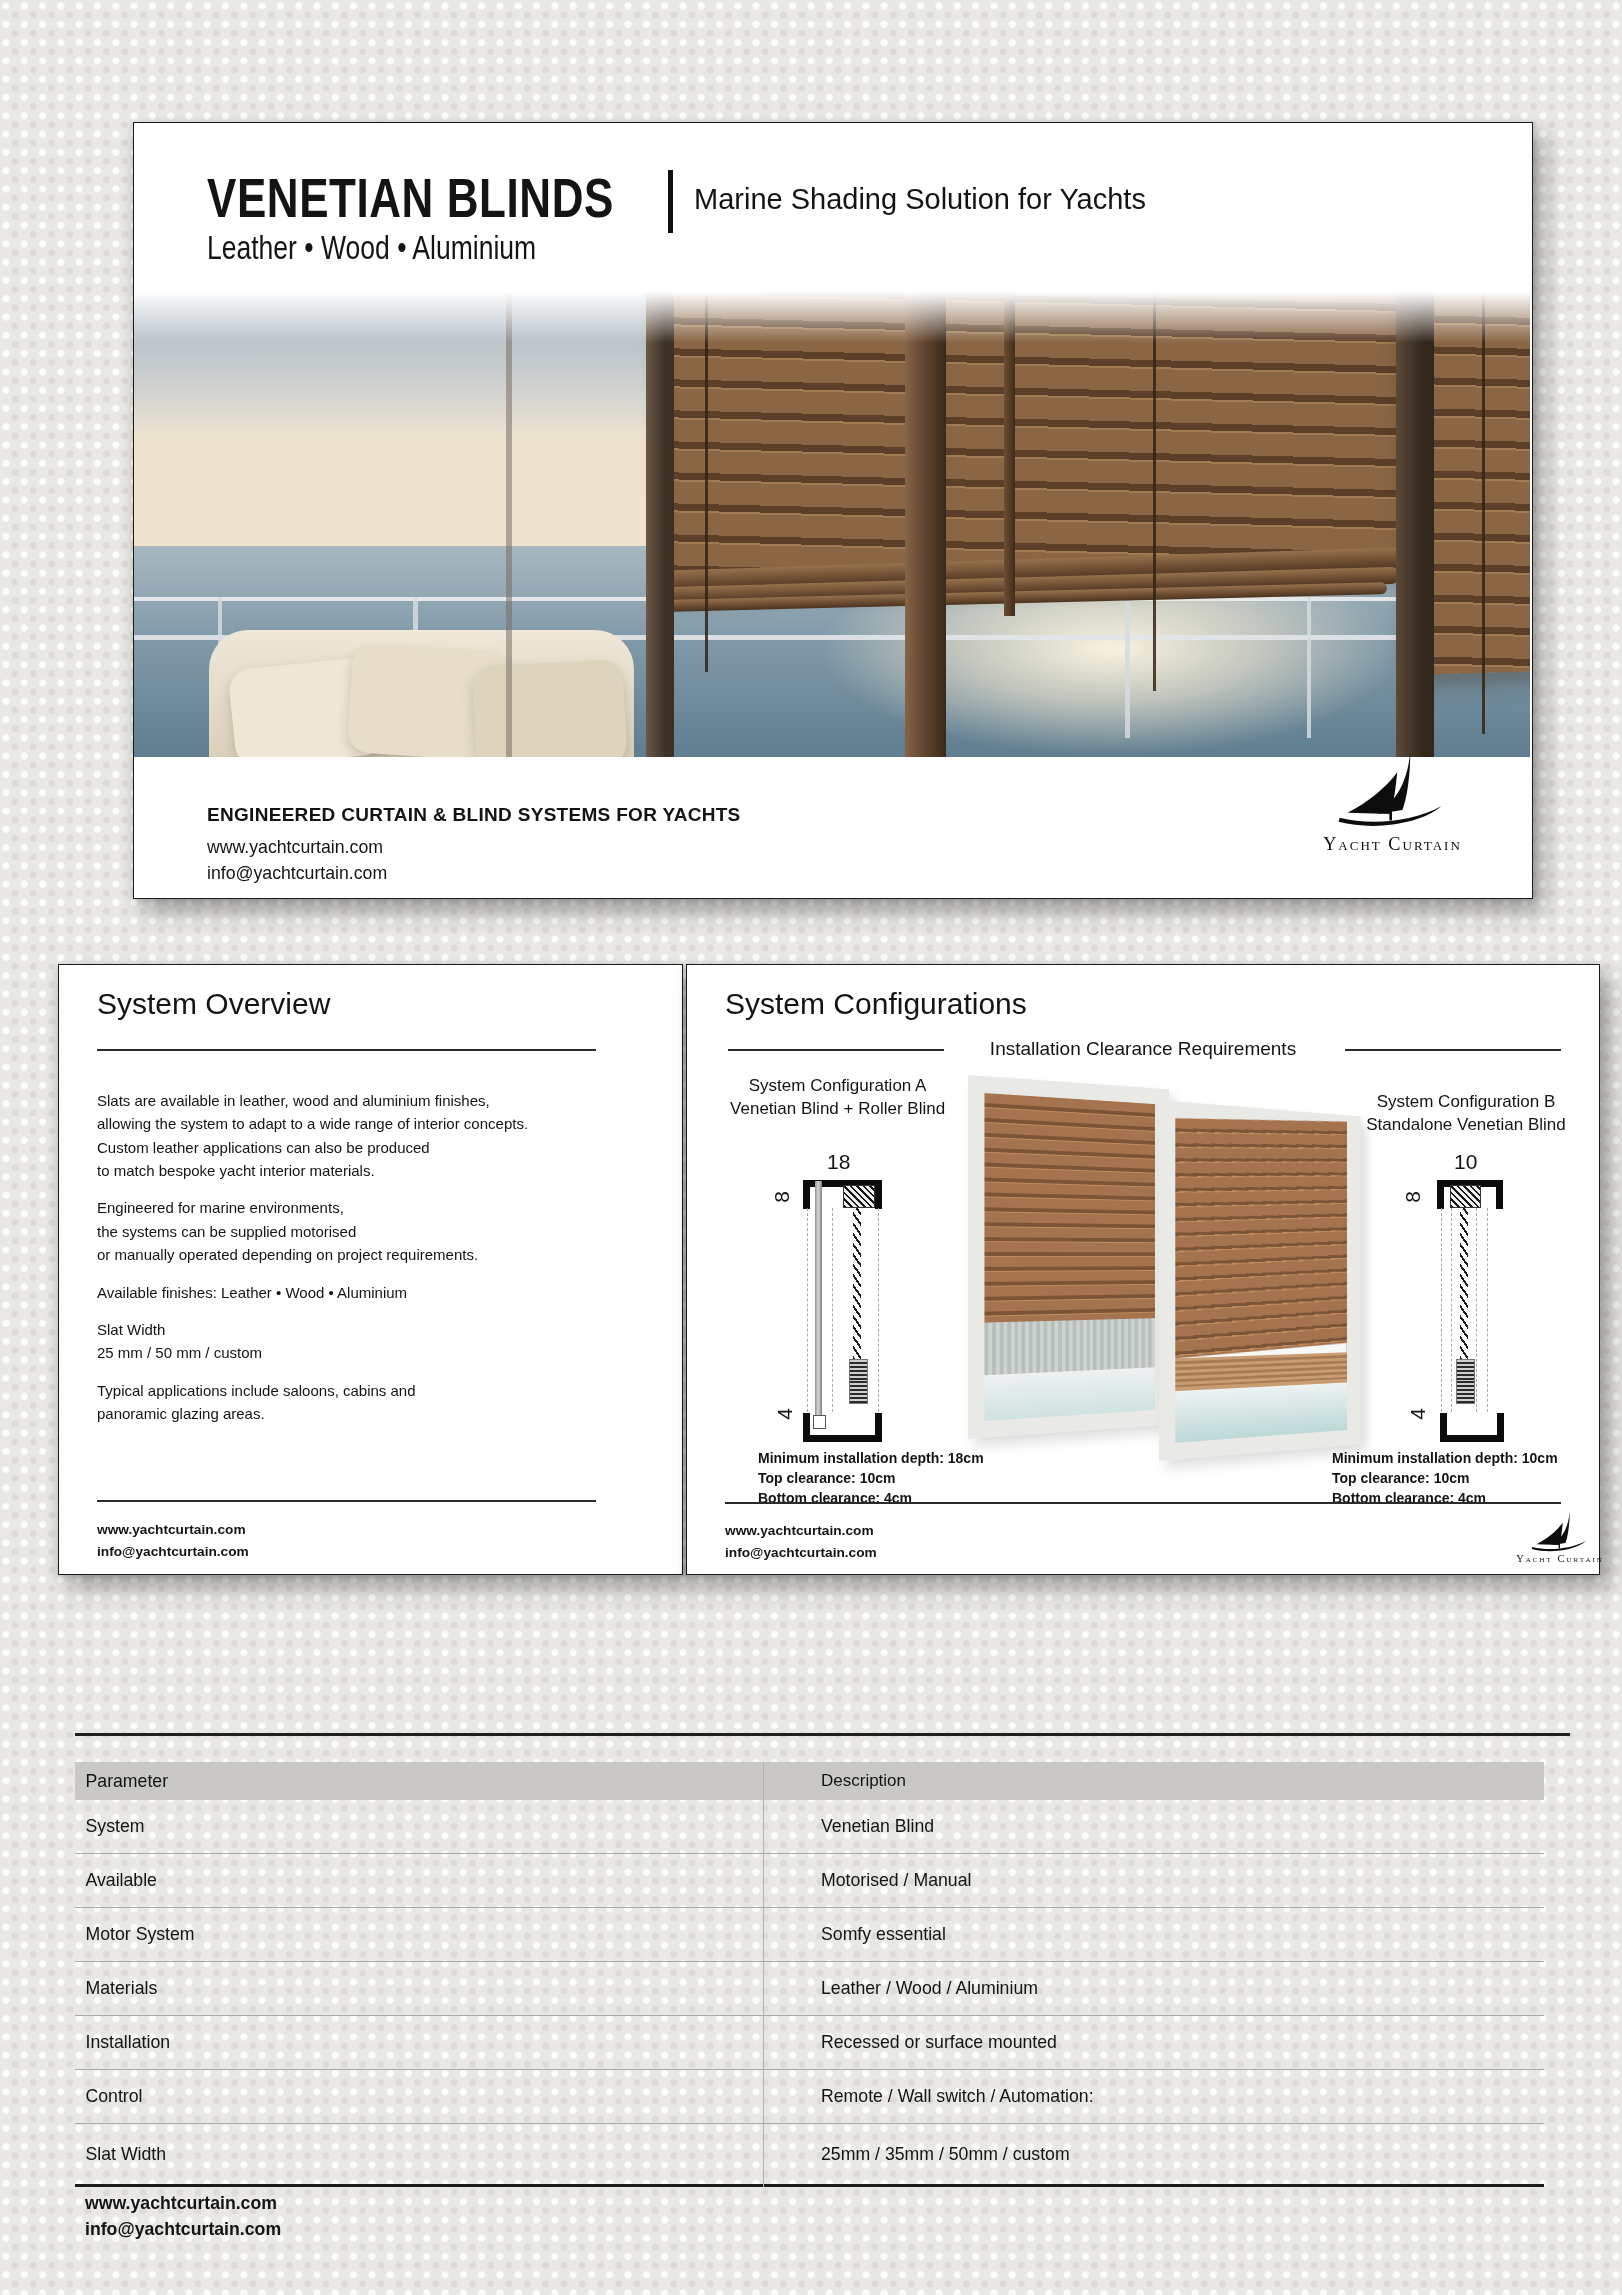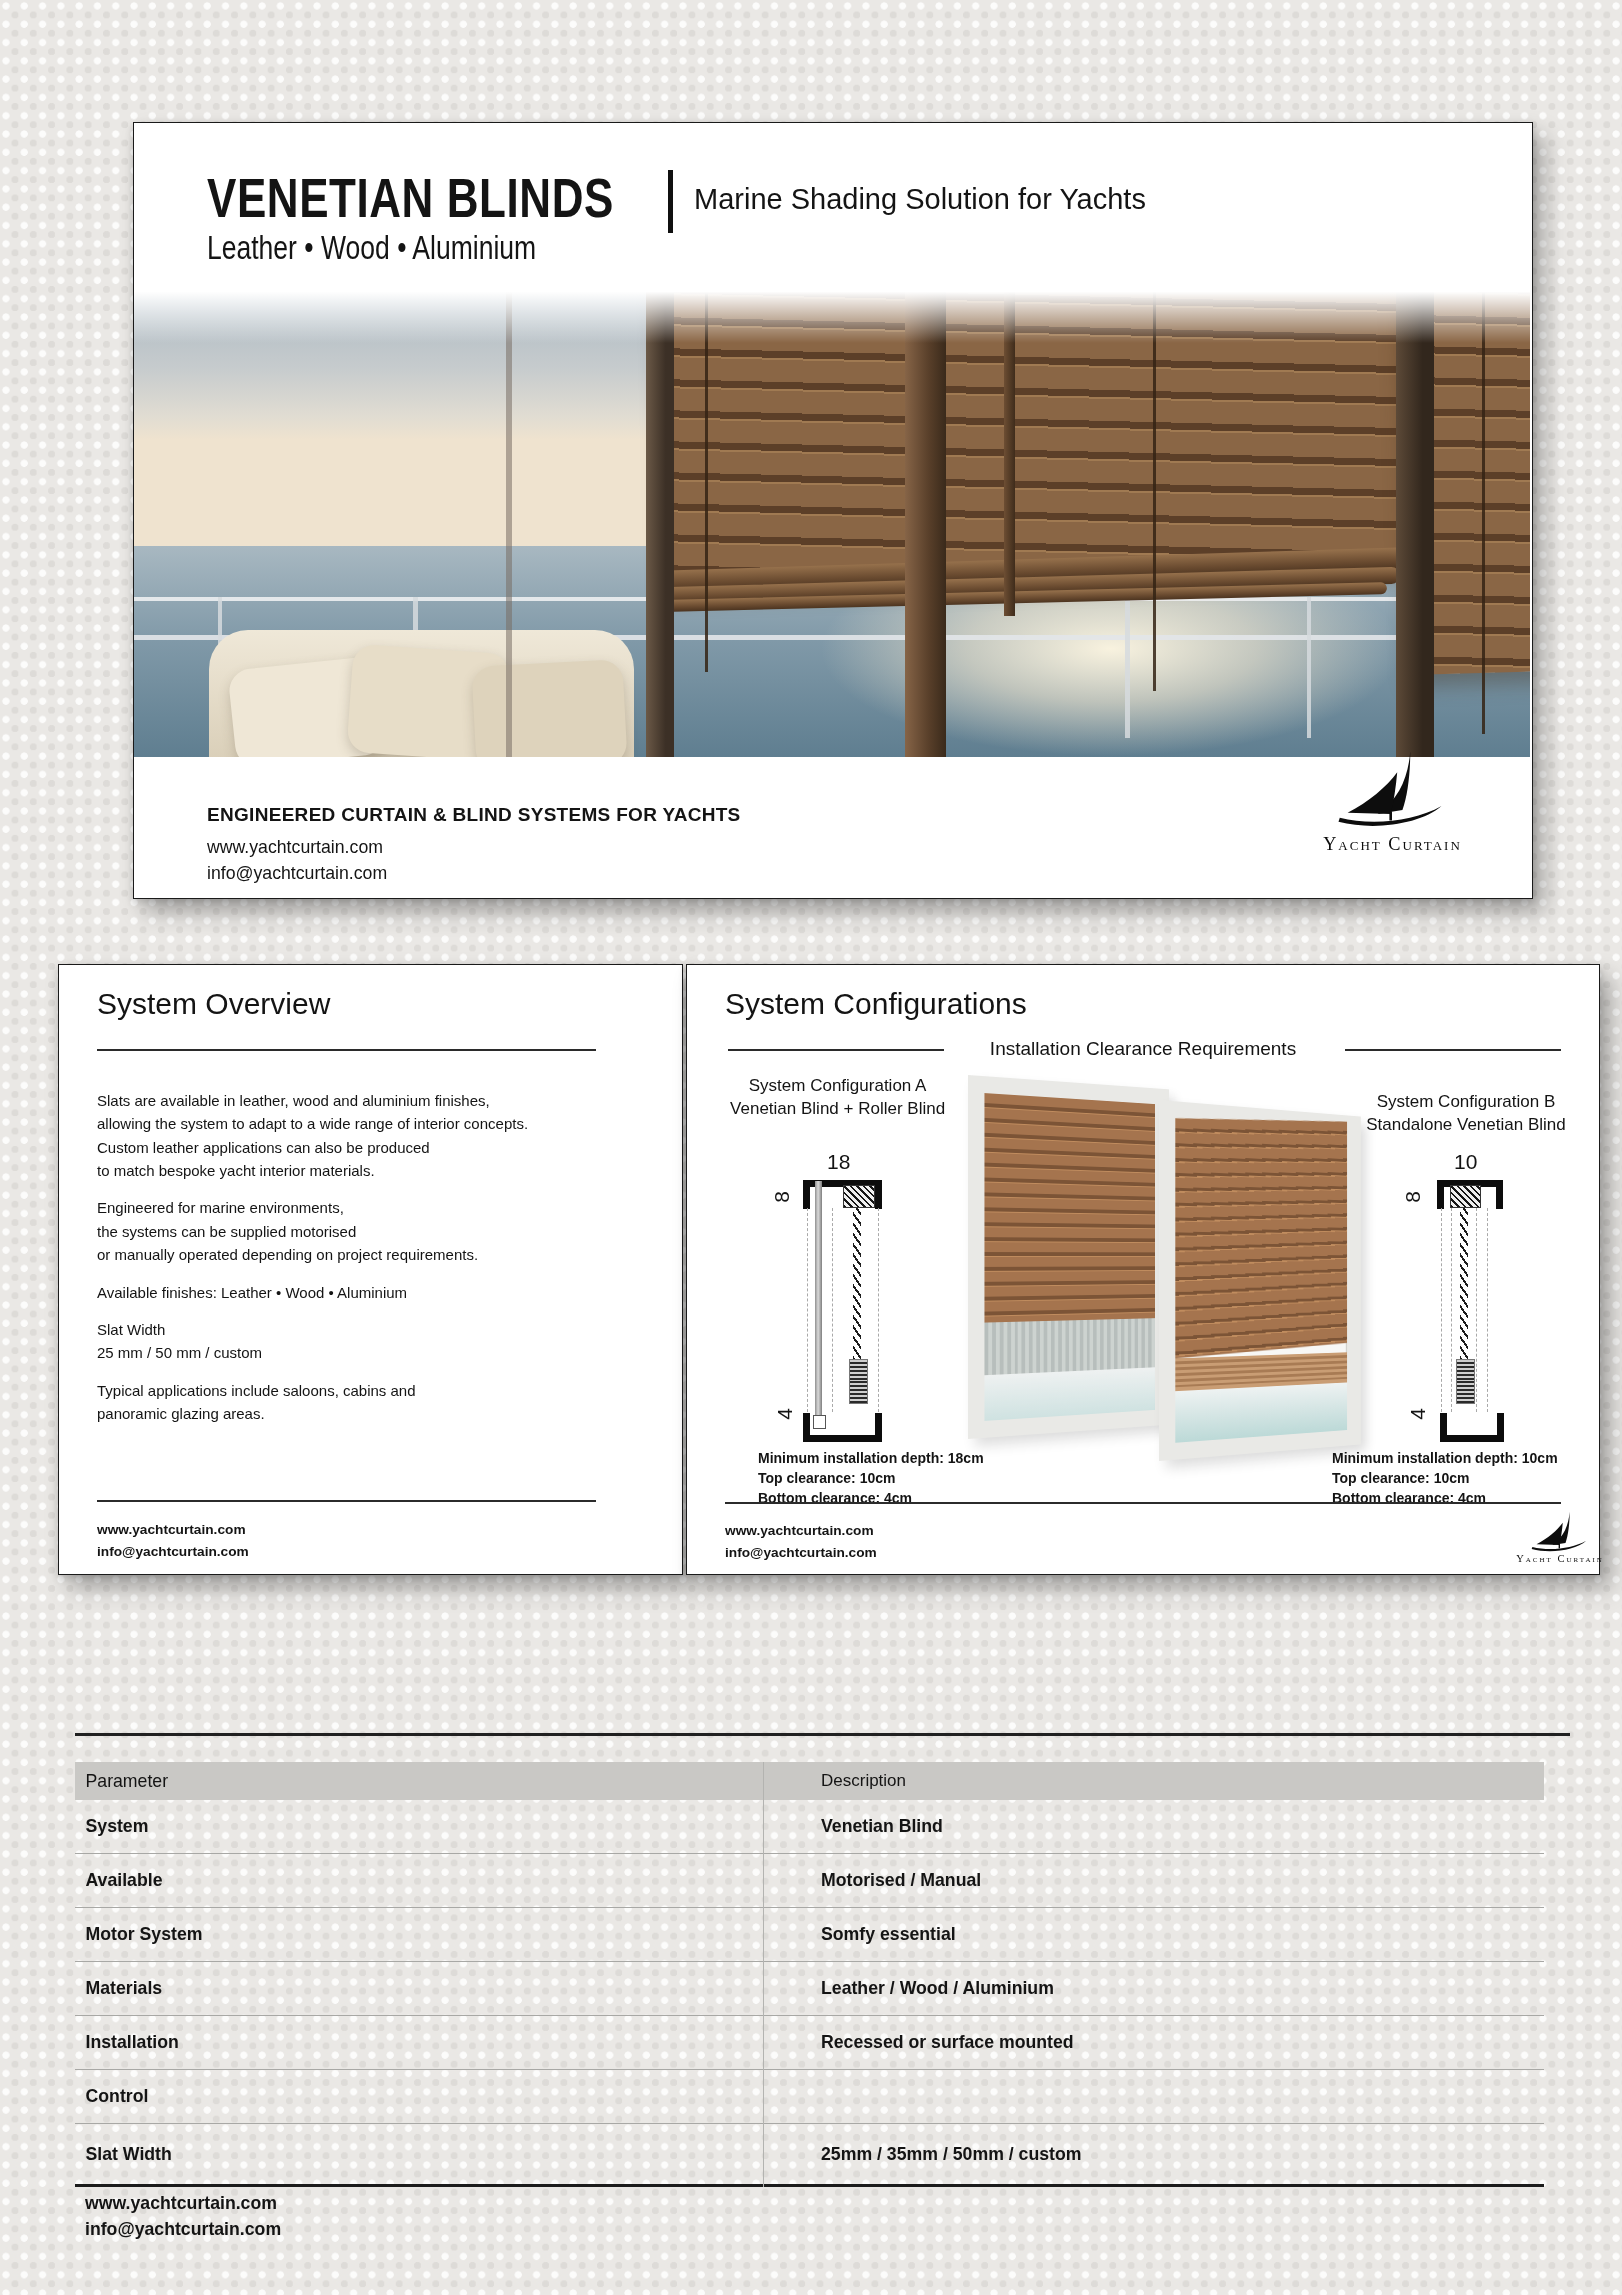--- a/index.html
+++ b/index.html
@@ -75,21 +75,21 @@
   .win-slats{position:absolute;left:0;top:0;right:0;
     background:repeating-linear-gradient(180deg,#a5744e 0 10.5px,#7c5436 10.5px 13.7px,#c08c5e 13.7px 15px);}
   .win-sheer{position:absolute;left:0;right:0;
     background:repeating-linear-gradient(90deg,#b7bebc 0 3.9px,#cdd3d0 3.9px 7.9px);}
   .win-glass{position:absolute;left:0;right:0;bottom:0;background:linear-gradient(180deg,#eef1f1,#cfe2e1);}
 
   
   .tech-heading{position:absolute;left:85px;top:1615px;font-size:30px;font-weight:500;line-height:1.5;white-space:pre-line;}
   .spec-table{position:absolute;left:75px;top:1762px;width:1469px;}
   .thead{display:flex;height:38px;background:#c9c8c5;align-items:center;font-weight:500;}
-  .trow{display:flex;height:53px;align-items:center;border-bottom:1.3px solid #a8a8a5;font-weight:700;}
+  .trow{display:flex;height:53px;align-items:center;border-bottom:1.3px solid #a8a8a5;font-weight:400;}
   .trow:last-child{height:60px;border-bottom:3.3px solid #1c1c1c;}
   .tcell{font-size:17.7px;}
   .tparam{width:688px;padding-left:10.5px;box-sizing:border-box;}
   .tvalue{flex:1;padding-left:58px;box-sizing:border-box;}
   .vdiv{position:absolute;left:688px;top:0;bottom:0;width:1.3px;background:#b3b3b0;}
   .bottom-links{left:85px;top:2191px;font-size:17.7px;font-weight:600;line-height:1.45;}
 </style>
 </head>
 <body>
 
@@ -258,20 +258,21 @@
         <div class="trow">
           <div class="tcell tparam">Materials</div>
           <div class="tcell tvalue">Leather / Wood / Aluminium</div>
         </div>
         <div class="trow">
           <div class="tcell tparam">Installation</div>
           <div class="tcell tvalue">Recessed or surface mounted</div>
         </div>
         <div class="trow">
           <div class="tcell tparam">Control</div>
+          <div class="tcell tvalue">Remote / Wall switch / Automation:</div>
         </div>
         <div class="trow">
           <div class="tcell tparam">Slat Width</div>
           <div class="tcell tvalue">25mm / 35mm / 50mm / custom</div>
         </div>
       </div>
   </div>
 
   <div class="links bottom-links">www.yachtcurtain.com
 info@yachtcurtain.com</div>

